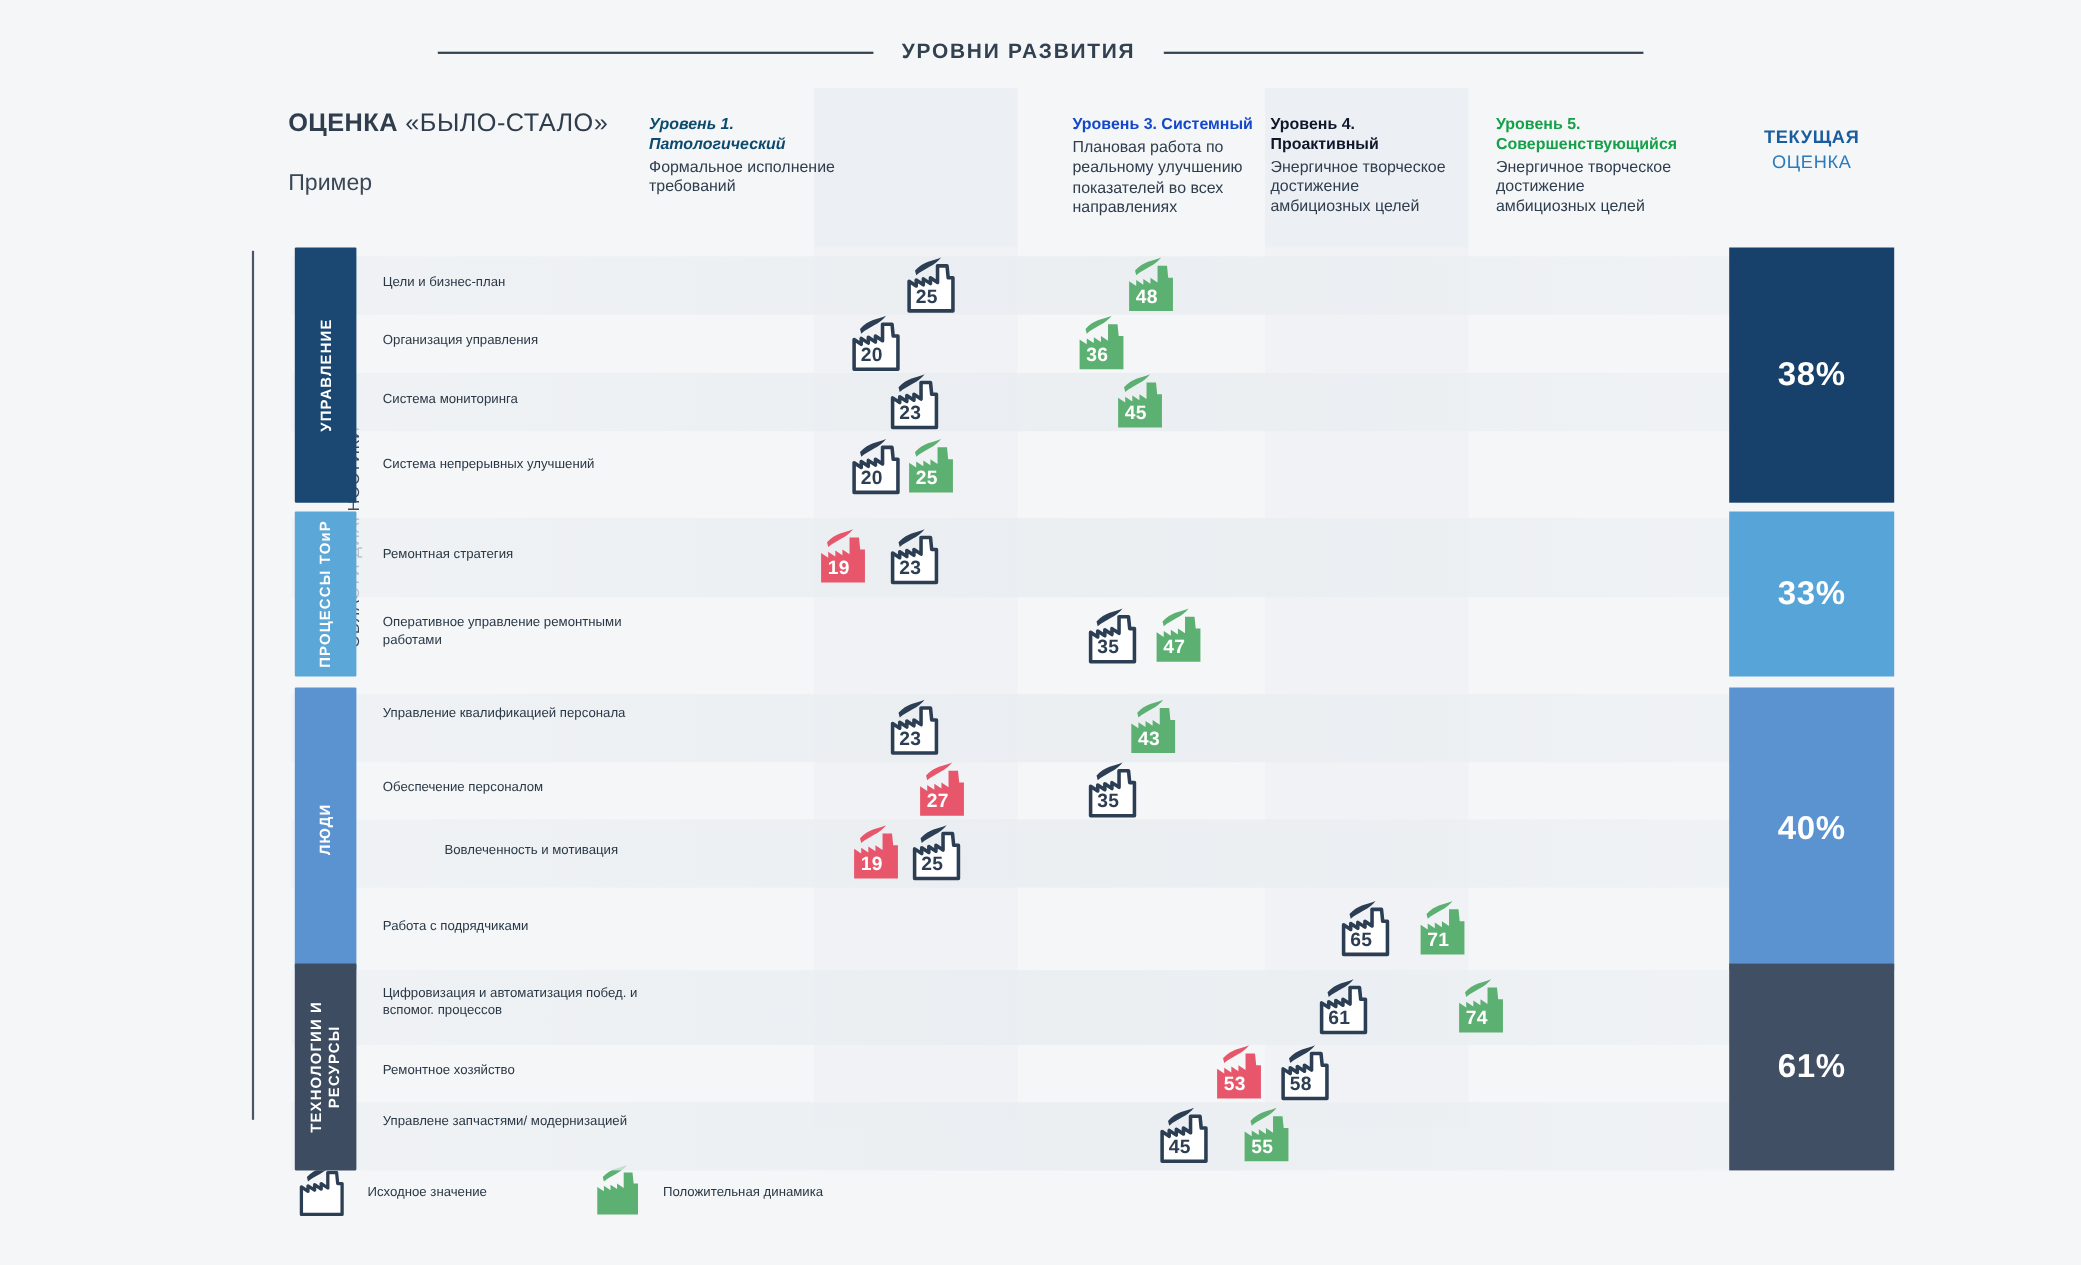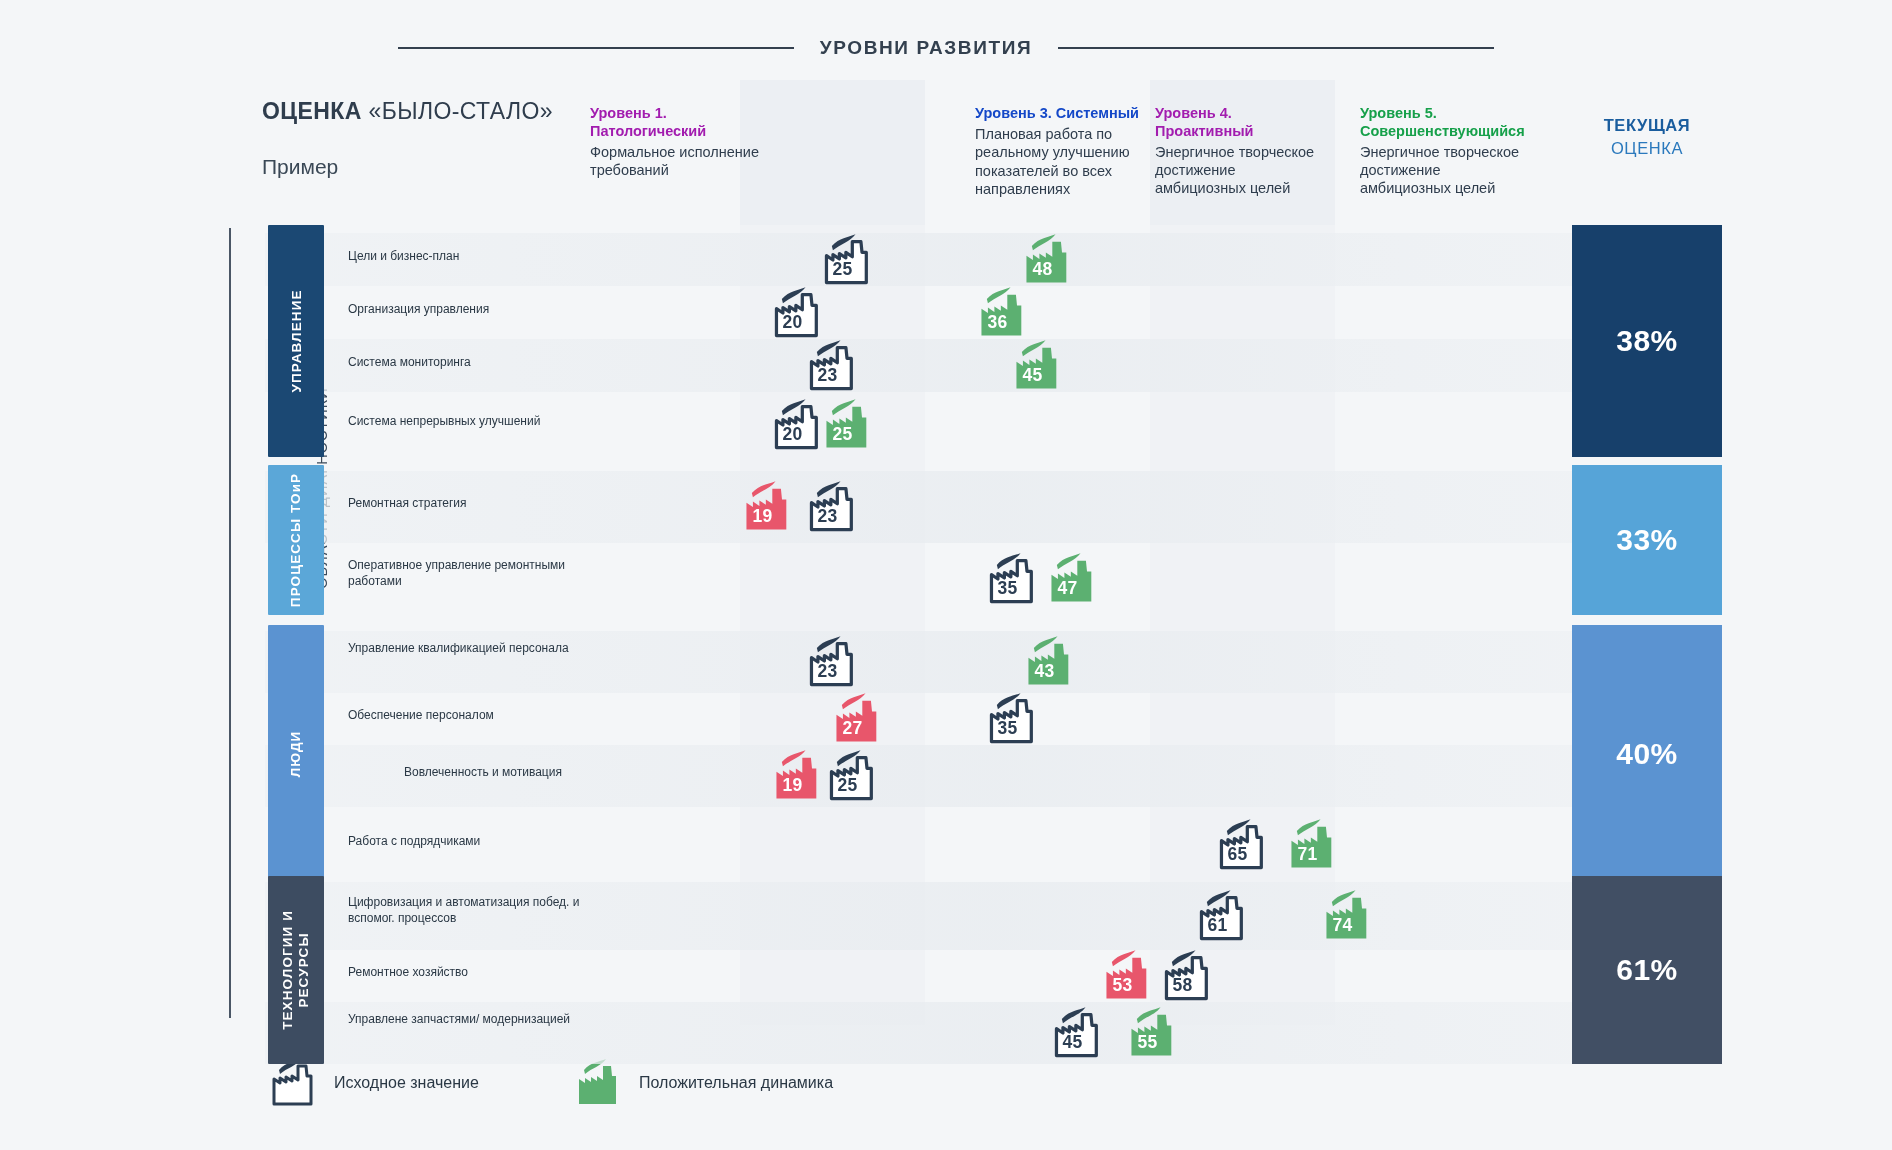--- a/index.html
+++ b/index.html
@@ -84,21 +84,21 @@
   
   .score{ position:absolute; left:1572px; width:150px;
           display:flex; align-items:center; justify-content:center;
           color:#fff; font-size:30px; font-weight:700; letter-spacing:.5px; }
 
   
   #legend{ position:absolute; left:268px; top:1048px; height:70px; display:flex; align-items:center; }
   .lg{ display:flex; align-items:center; margin-right:94px; }
   .lg .lgi{ position:relative; width:52px; height:52px; margin-right:14px; }
   .lg .lgi svg{ display:block; width:52px; height:52px; }
-  .lg .lgt{ font-size:16px; color:#2a3845; white-space:nowrap; }
+  .lg .lgt{ font-size:12px; color:#2a3845; white-space:nowrap; }
 </style>
 </head>
 <body>
 
 <div id="top-banner">
   <div class="rule l"></div>
   <div class="btxt">УРОВНИ РАЗВИТИЯ</div>
   <div class="rule r"></div>
 </div>
 
@@ -109,29 +109,29 @@
   <div id="title-block">
     <div id="main-title"><b>ОЦЕНКА</b><span> «БЫЛО-СТАЛО»</span></div>
     <div id="subtitle">Пример</div>
   </div>
 
   <div id="current-score-head">
     <div id="cs-1">ТЕКУЩАЯ</div>
     <div id="cs-2">ОЦЕНКА</div>
   </div>
 <div class="lvl-col" style="left: 590px;">
-      <div class="lvl-head" style="color: #a21caf;">Уровень 1. Патологический</div>
+      <div class="lvl-head" style="color: #0c4a6e; font-style: italic;">Уровень 1. Патологический</div>
       <div class="lvl-desc">Формальное исполнение требований</div>
     </div>
     <div class="lvl-col" style="left: 975px;">
       <div class="lvl-head" style="color: rgb(20, 72, 200);">Уровень 3. Системный</div>
       <div class="lvl-desc">Плановая работа по реальному улучшению показателей во всех направлениях</div>
     </div>
     <div class="lvl-col" style="left: 1155px;">
-      <div class="lvl-head" style="color: #a21caf;">Уровень 4. Проактивный</div>
+      <div class="lvl-head" style="color: #0f172a;">Уровень 4. Проактивный</div>
       <div class="lvl-desc">Энергичное творческое достижение амбициозных целей</div>
     </div>
     <div class="lvl-col" style="left: 1360px;">
       <div class="lvl-head" style="color: rgb(22, 160, 74);">Уровень 5. Совершенствующийся</div>
       <div class="lvl-desc">Энергичное творческое достижение амбициозных целей</div>
     </div>
   </div>
 
 <div id="grid">
   <div class="colband" style="left:740px;"></div>

